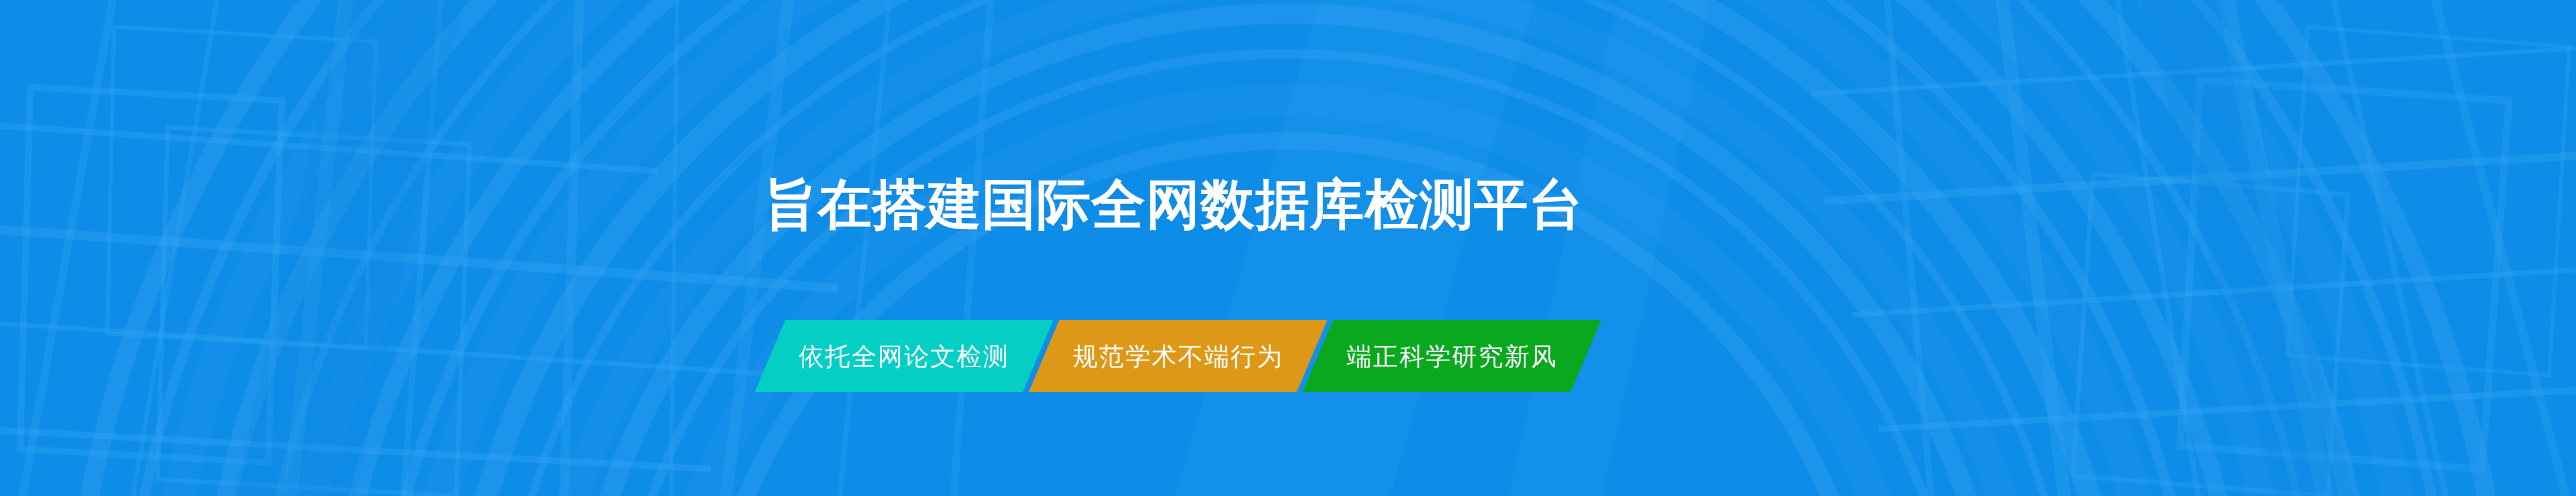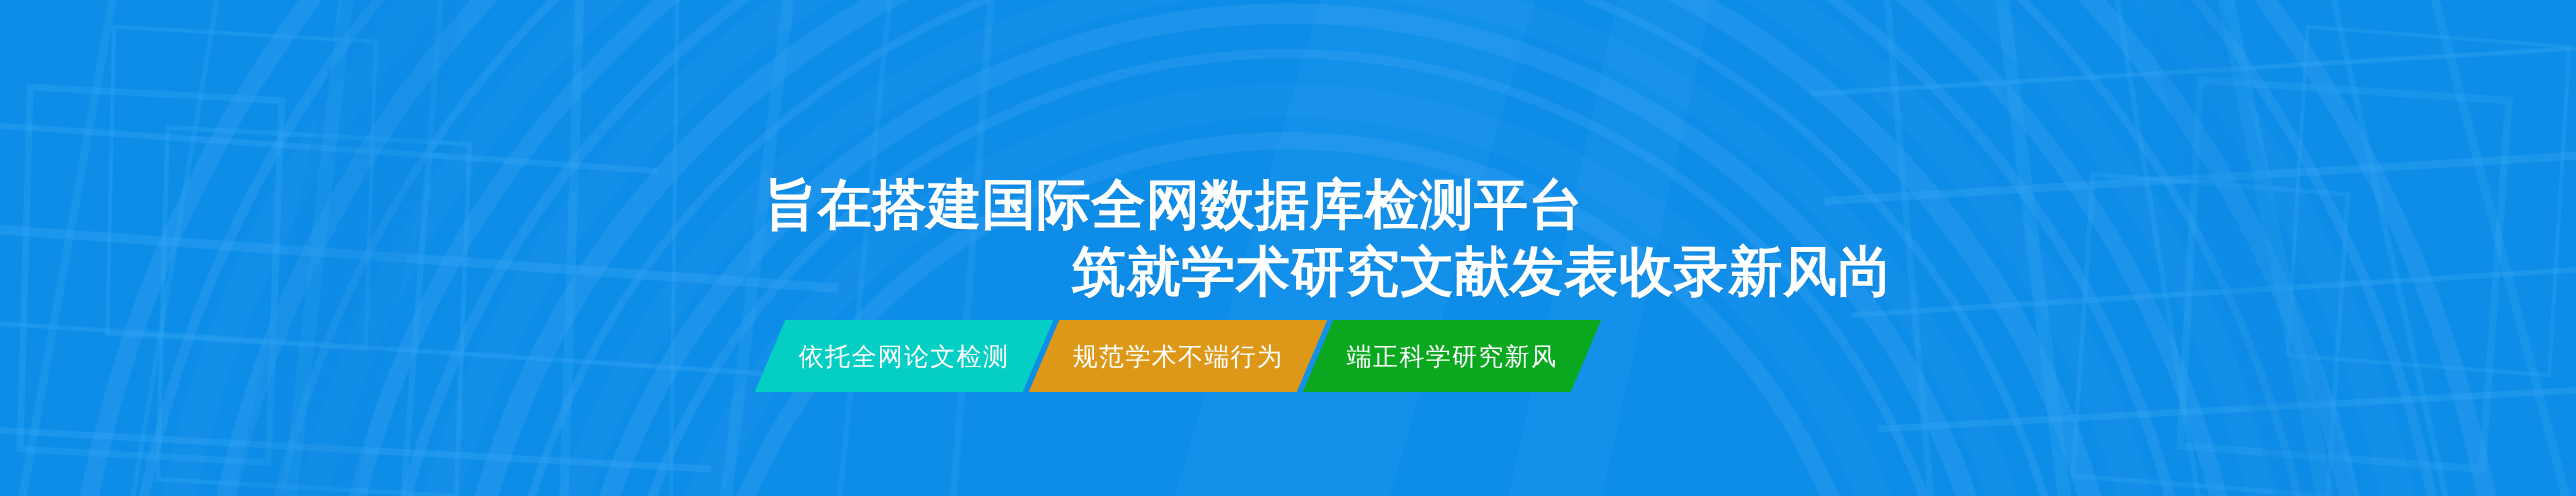--- a/index.html
+++ b/index.html
@@ -169,21 +169,20 @@
         <g fill="#0a84dd" fill-opacity="0.18">
           <polygon points="520,-40 700,-40 520,780 340,780"></polygon>
           <polygon points="3180,-40 3300,-40 3520,780 3400,780"></polygon>
         </g>
       </g>
     </svg>
   </div>
 
   <div class="headlines">
     <div class="headline headline-1">旨在搭建国际全网数据库检测平台</div>
-    <div class="headline headline-2">筑就学术研究文献发表收录新风尚</div>
   </div>
 
   <div class="badge-strip">
 
     <div class="badge badge-teal">
       <span class="badge-label">依托全网论文检测</span>
     </div>
 
     <div class="badge badge-orange">
       <span class="badge-label">规范学术不端行为</span>

